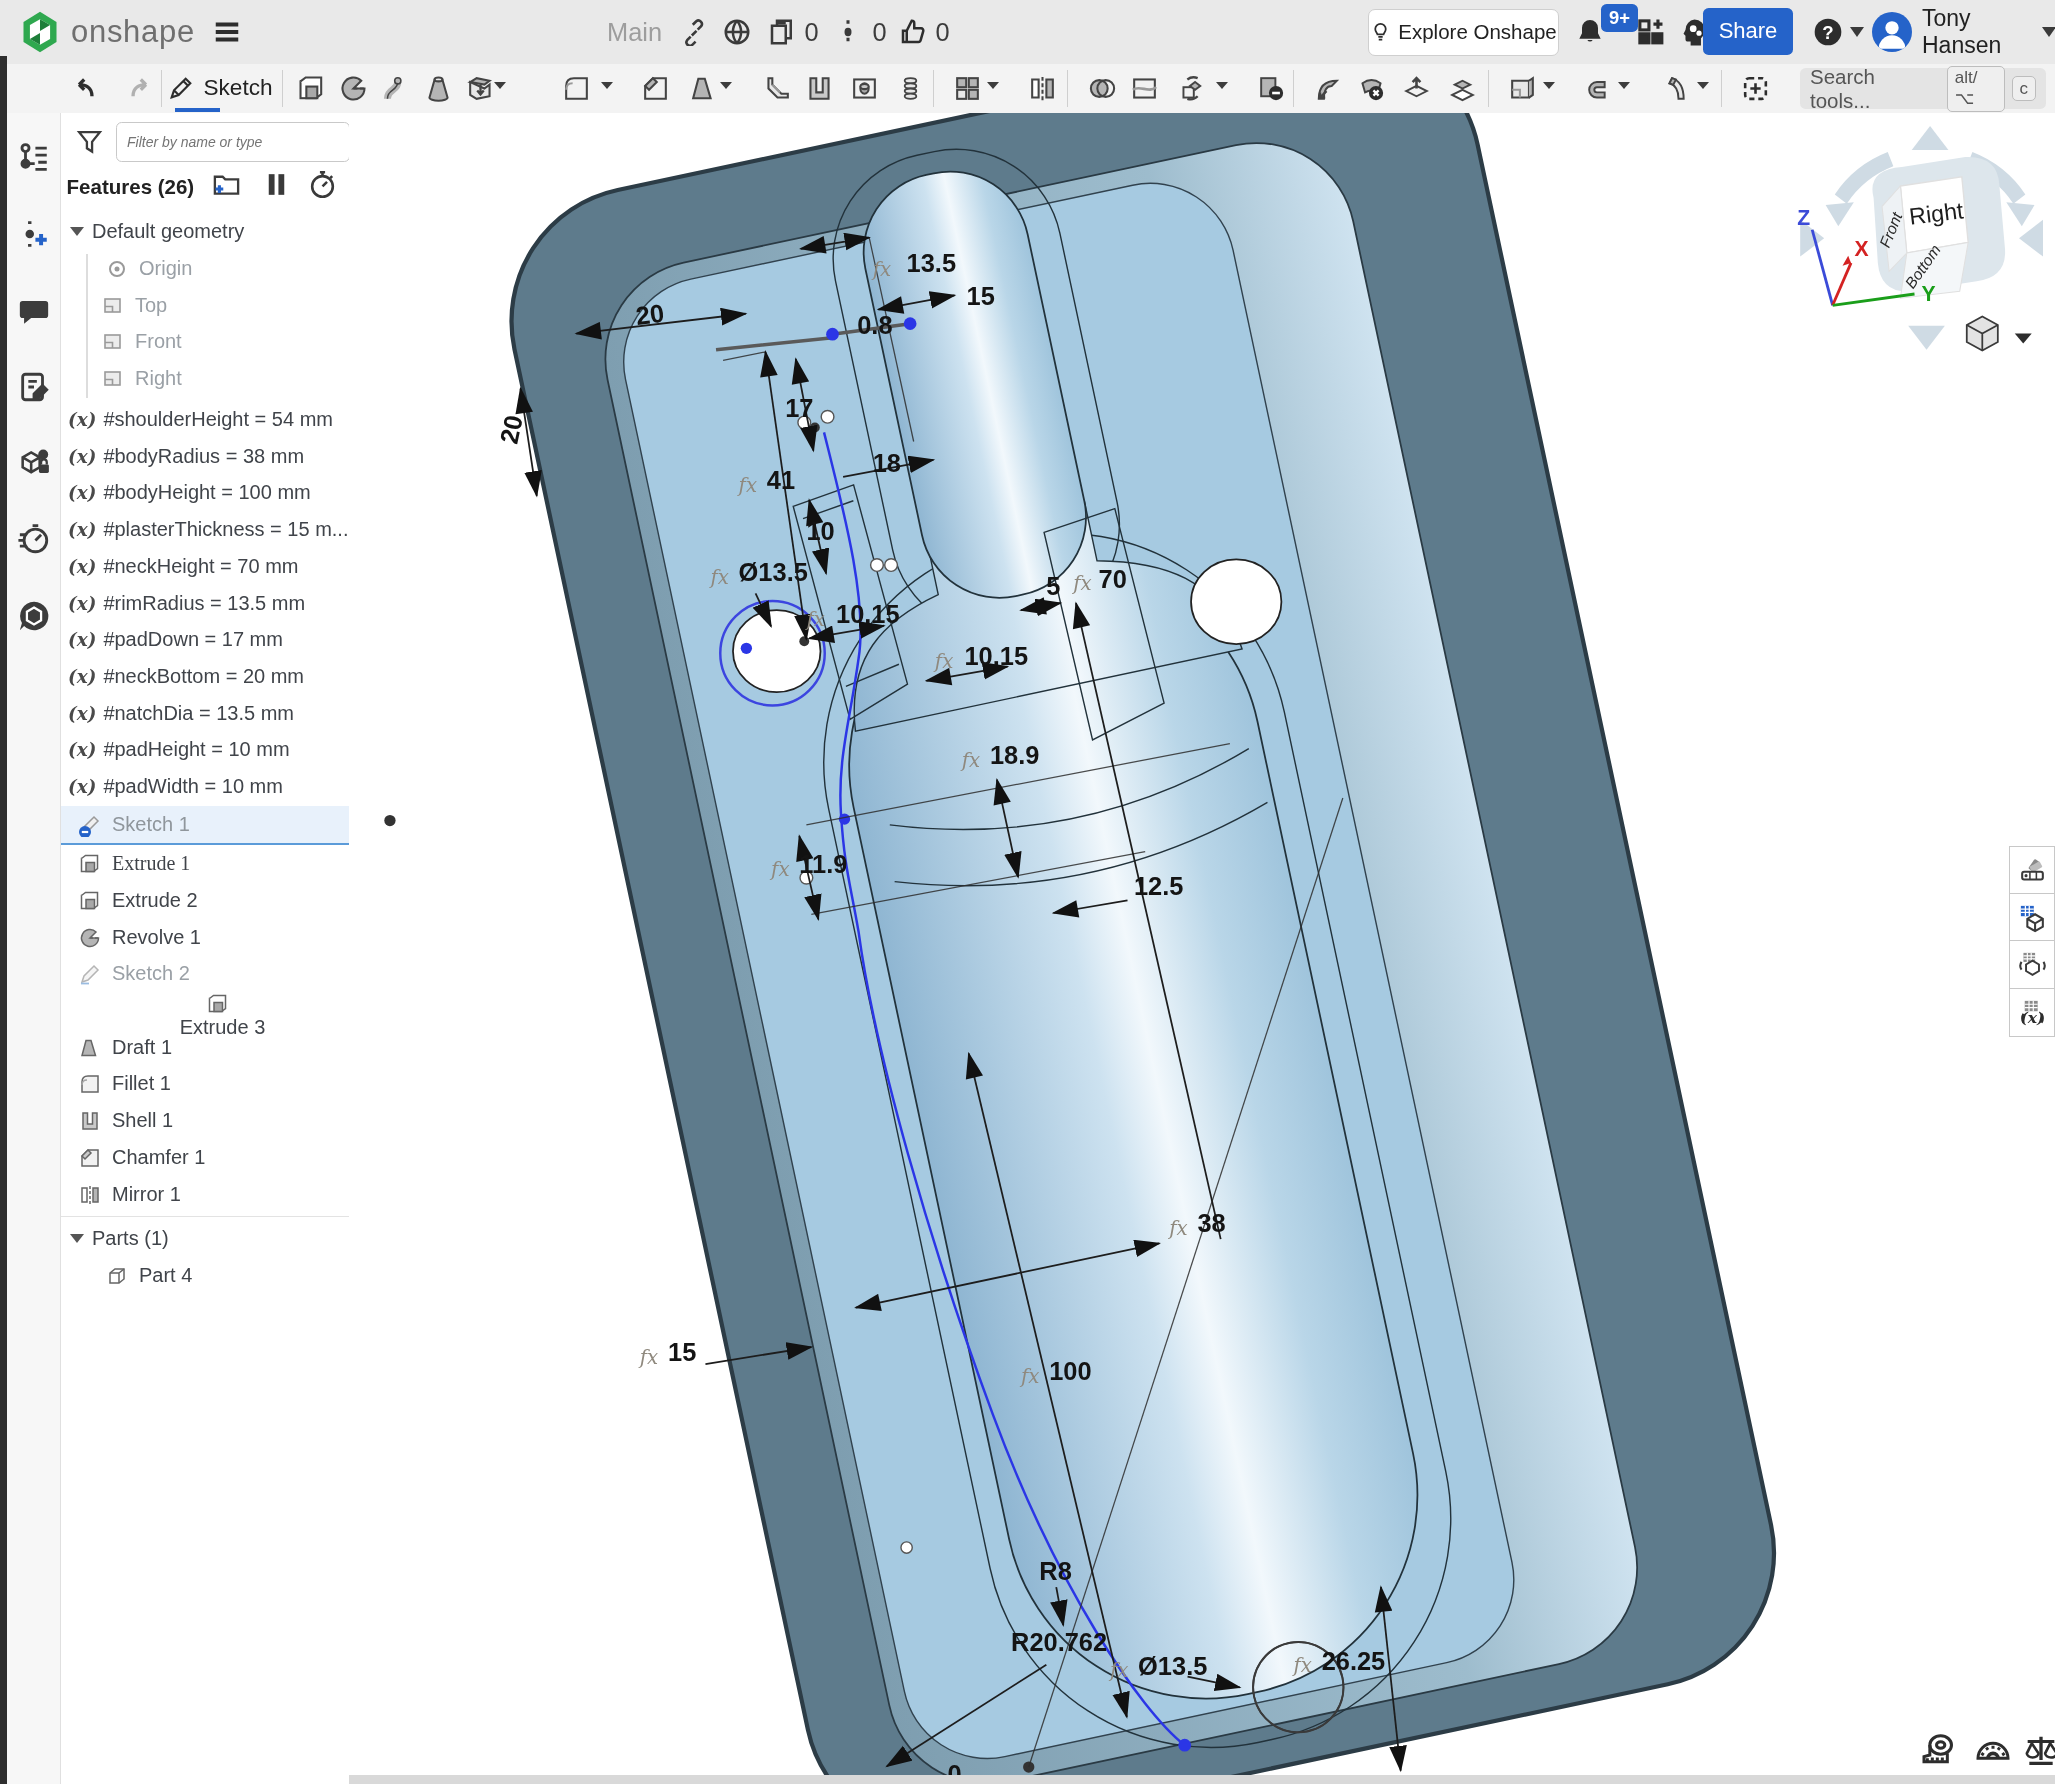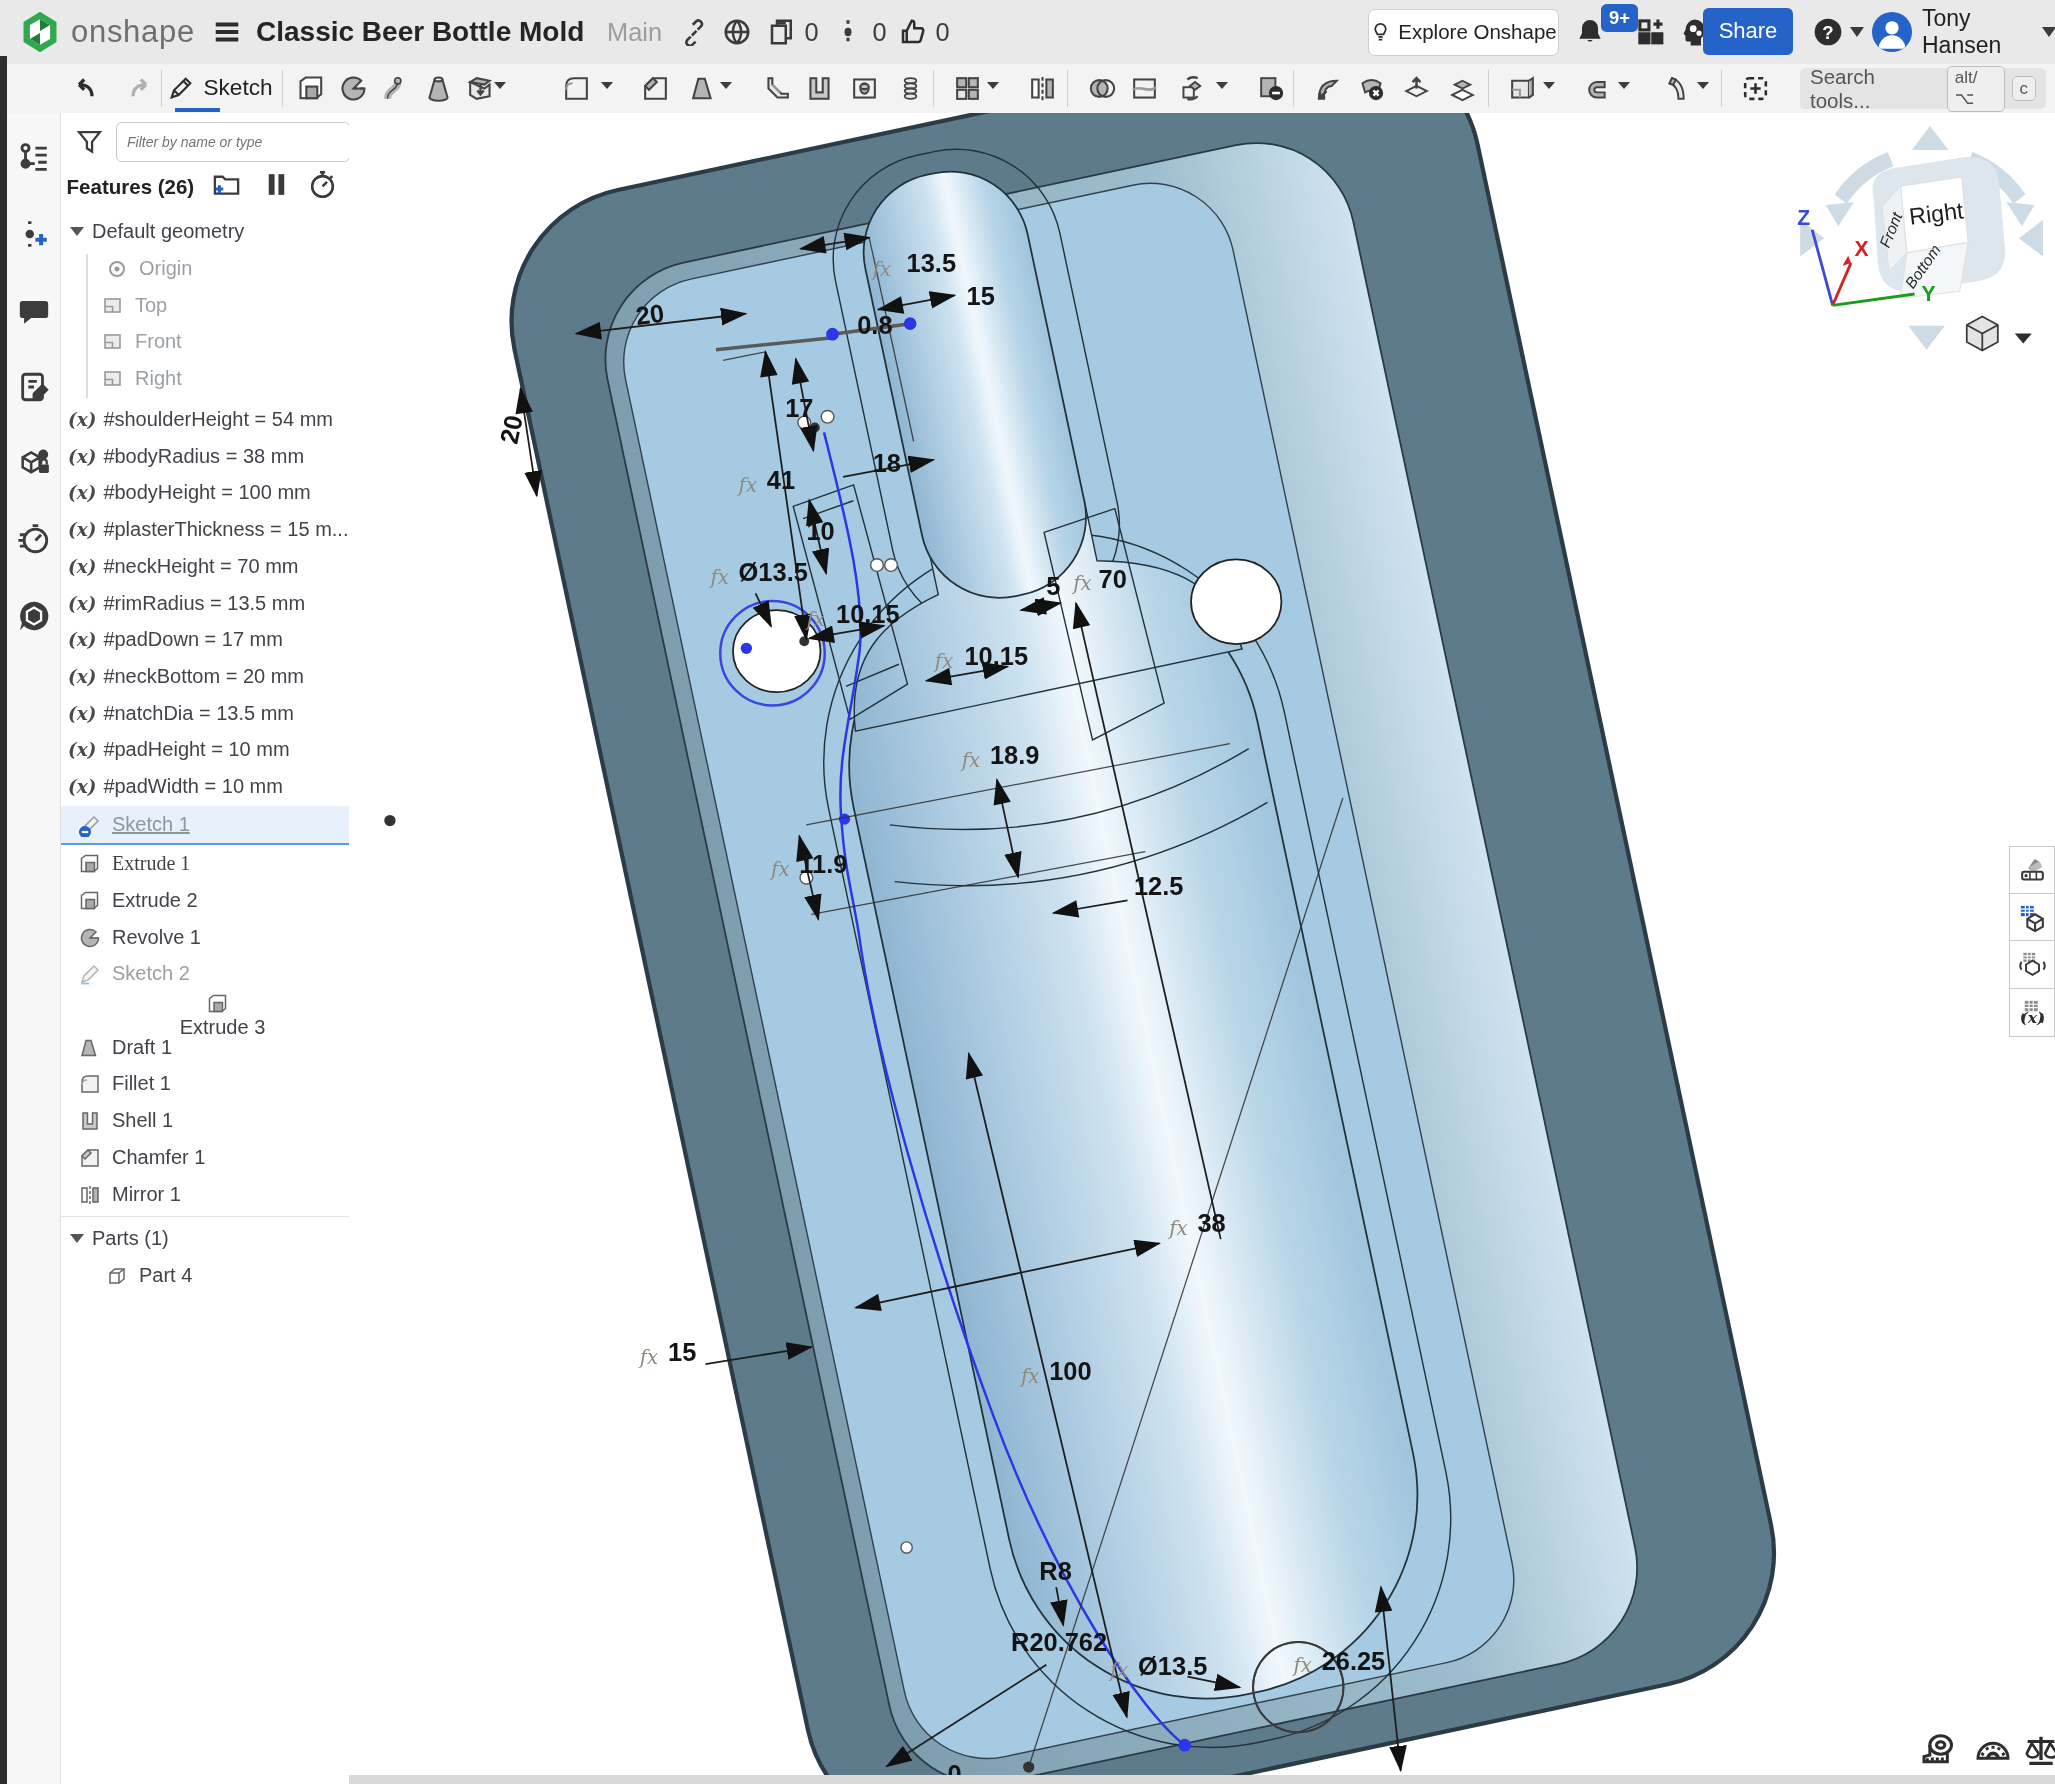--- a/index.html
+++ b/index.html
@@ -89,21 +89,20 @@
         <path d="M12,5 L17.5,8.2 V15.8 L12,19 L6.5,15.8 V8.2 Z" fill="#fff"></path>
         <path d="M12,5 L17.5,8.2 L12,11.5 Z M12,19 L6.5,15.8 L12,12.5 Z" fill="#1e7f3a"></path>
       </svg>
     </div>
     <div class="tb-item" style="left:71px;font-size:31px;color:#6f6f6f;letter-spacing:0.7px;">onshape</div>
     <div class="tb-item topicon" style="left:212px;">
       <svg width="30" height="30" viewBox="0 0 24 24">
           <path d="M3,6 H21 M3,12 H21 M3,18 H21" stroke="#2d2d2d" stroke-width="3.2"></path>
         </svg>
     </div>
-    <div class="tb-item" style="left:256px;" id="doc-title">Classic Beer Bottle Mold</div>
     <div class="tb-item" style="left:607px;" id="branch-name">Main</div>
     <div class="tb-item topicon" style="left:679px;">
       <svg width="28" height="28" viewBox="0 0 24 24" fill="none" stroke="#3a3a3a" stroke-width="2.2">
         <path d="M10,14 L14,10 M9,15 l-3,3 a3,3 0 0 0 4.2,4.2 l3,-3 M15,9 l3,-3 a3,3 0 0 0 -4.2,-4.2 l-3,3" transform="translate(1,1)"></path>
         </svg>
     </div>
     <div class="tb-item topicon" style="left:722px;">
       <svg width="30" height="30" viewBox="0 0 24 24" fill="none" stroke="#3a3a3a" stroke-width="2">
         <circle cx="12" cy="12" r="9"></circle>
           <path d="M3,12 H21 M12,3 a14,14 0 0 1 0,18 M12,3 a14,14 0 0 0 0,18"></path>
@@ -529,21 +528,21 @@
       </div>
     <div class="row" style="top:618px;padding-left:7px;">
         <span class="varx">(x)</span>
         <span>#padHeight = 10 mm</span>
       </div>
     <div class="row" style="top:655px;padding-left:7px;">
         <span class="varx">(x)</span>
         <span>#padWidth = 10 mm</span>
       </div>
 
-    <div class="row" id="sketch1-row" style="top:693px;padding-left:17px;text-decoration:underline;">
+    <div class="row" id="sketch1-row" style="top:693px;padding-left:17px;">
       <svg class="ric" viewBox="0 0 24 24">
           <path d="M4,20 L6,14 L16,4 L20,8 L10,18 Z" fill="#f0f0f0" stroke="#9a9a9a" stroke-width="1.5"></path>
           <circle cx="7" cy="19" r="6" fill="#2563c9"></circle>
           <path d="M3.8,19 h6.4" stroke="#fff" stroke-width="2.2"></path>
         </svg>
       <span>Sketch 1</span>
     </div>
     <div class="row" style="top:732px;padding-left:17px;font-family:Liberation Serif, serif;">
       <svg class="ric" viewBox="0 0 24 24" stroke="#666" stroke-width="1.5">
           <rect x="3.5" y="6.5" width="12" height="13" fill="#fff"></rect>

